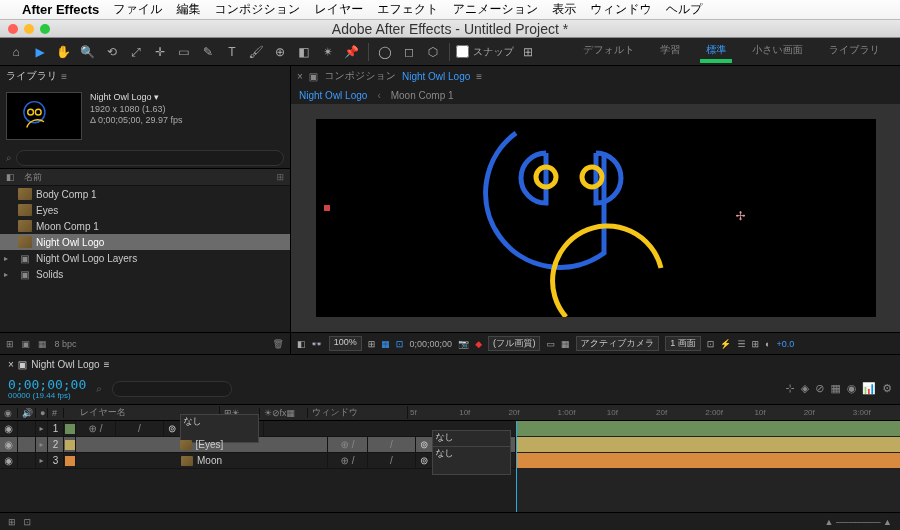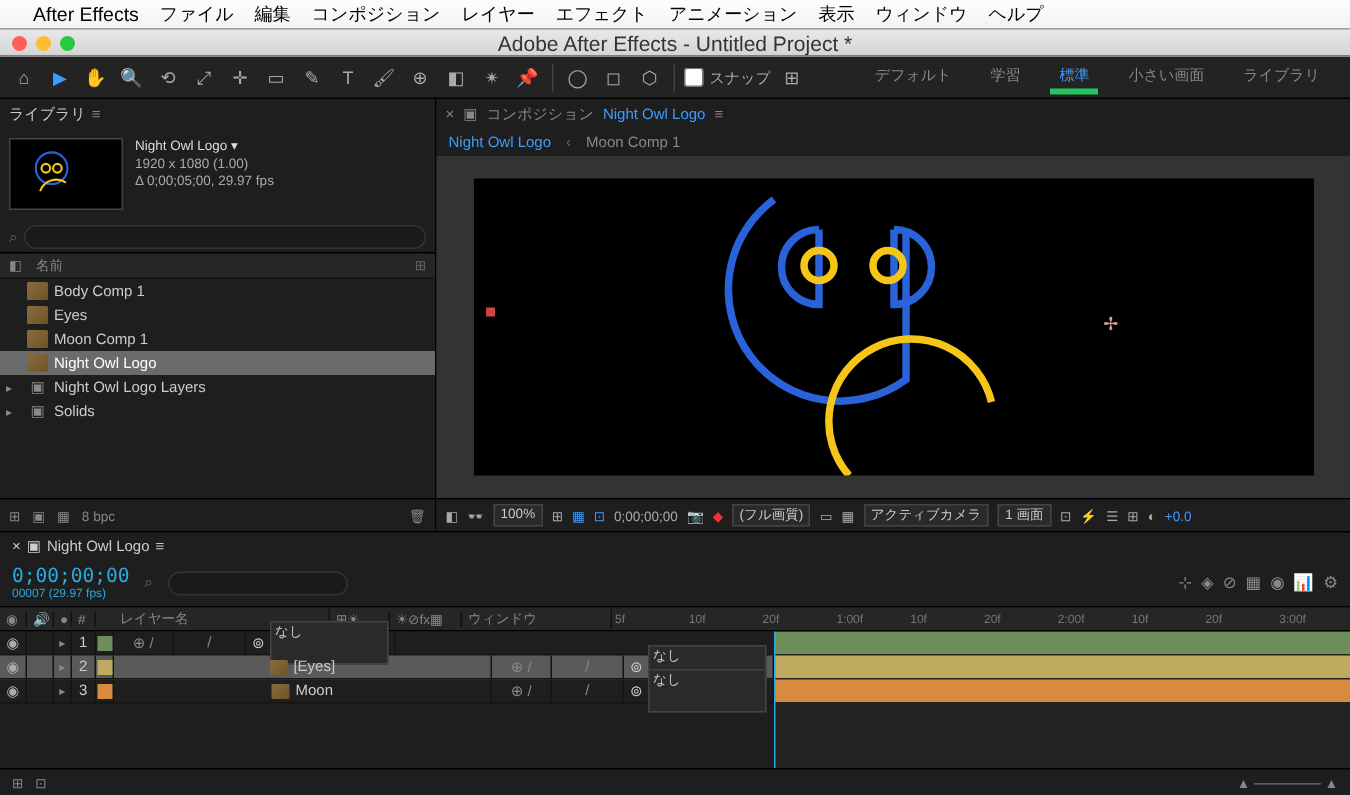--- a/index.html
+++ b/index.html
@@ -1,19 +1,19 @@
 <!DOCTYPE html>
 <html><head>
 <meta charset="utf-8">
 <style>
 *{margin:0;padding:0;box-sizing:border-box;font-family:"Hiragino Kaku Gothic Pro","Meiryo",sans-serif;-webkit-font-smoothing:antialiased}
 body{background:#1a1a1a;width:900px;height:530px;overflow:hidden;color:#ccc;font-size:10px}
 .menubar{height:20px;background:linear-gradient(#fdfdfd,#f3f3f3);display:flex;align-items:center;padding:0 8px;border-bottom:1px solid #bbb;color:#000;font-size:12px;gap:14px}
 .apple{font-size:14px}
-.menubar b{font-weight:400;font-size:13px}
+.menubar b{font-weight:700;font-size:13px}
 .titlebar{height:18px;background:linear-gradient(#e8e8e8,#d4d4d4);display:flex;align-items:center;position:relative;border-bottom:1px solid #888}
 .traffic{display:flex;gap:6px;padding-left:8px}
 .traffic span{width:10px;height:10px;border-radius:50%}
 .tr-r{background:#ff5f57}.tr-y{background:#febc2e}.tr-g{background:#28c840}
 .titlebar .title{position:absolute;left:50%;transform:translateX(-50%);font-size:14px;color:#333}
 .toolbar{height:28px;background:#232323;display:flex;align-items:center;padding:0 6px;gap:4px;border-bottom:1px solid #000}
 .tool{width:20px;height:20px;display:flex;align-items:center;justify-content:center;color:#aaa;font-size:12px;cursor:pointer;border-radius:2px}
 .tool.active{color:#3b9cff}
 .tool-sep{width:1px;height:18px;background:#444;margin:0 2px}
 .toolbar .right{margin-left:auto;display:flex;gap:14px;font-size:10px;color:#888;padding-right:8px}
@@ -159,21 +159,21 @@
       <div class="thumb">
         <svg viewBox="0 0 76 48">
             <circle cx="28" cy="20" r="11" fill="none" stroke="#2962d9" stroke-width="1.5"></circle>
             <circle cx="24" cy="20" r="3" fill="none" stroke="#f5c518" stroke-width="1.5"></circle>
             <circle cx="32" cy="20" r="3" fill="none" stroke="#f5c518" stroke-width="1.5"></circle>
             <path d="M20 36 A12 12 0 0 1 38 30" fill="none" stroke="#f5c518" stroke-width="1.5"></path>
           </svg>
       </div>
       <div class="info-txt">
         <div class="nm">Night Owl Logo ▾</div>
-        <div>1920 x 1080 (1.00)</div>
+        <div>1920 x 1080 (1.63)</div>
         <div>Δ 0;00;05;00, 29.97 fps</div>
       </div>
     </div>
     <div class="search">
       <span style="color:#666;margin-right:4px">⌕</span>
       <input placeholder="" style="">
     </div>
     <div class="list-hdr">
       <span class="col1">◧</span>
       <span>名前</span>
@@ -275,21 +275,21 @@
 <div class="timeline">
   <div class="tl-tab">
     <span>×</span>
     <span>▣</span>
     <span>Night Owl Logo</span>
     <span>≡</span>
   </div>
   <div class="tl-top">
     <div>
       <div class="tc">0;00;00;00</div>
-      <div class="tc-sub">00007 (29.97 fps)</div>
+      <div class="tc-sub">00000 (19.44 fps)</div>
     </div>
     <span style="color:#666">⌕</span>
     <input class="tl-search" style="">
     <div class="tl-icons">
       <span>⊹</span>
       <span>◈</span>
       <span>⊘</span>
       <span>▦</span>
       <span>◉</span>
       <span>📊</span>

